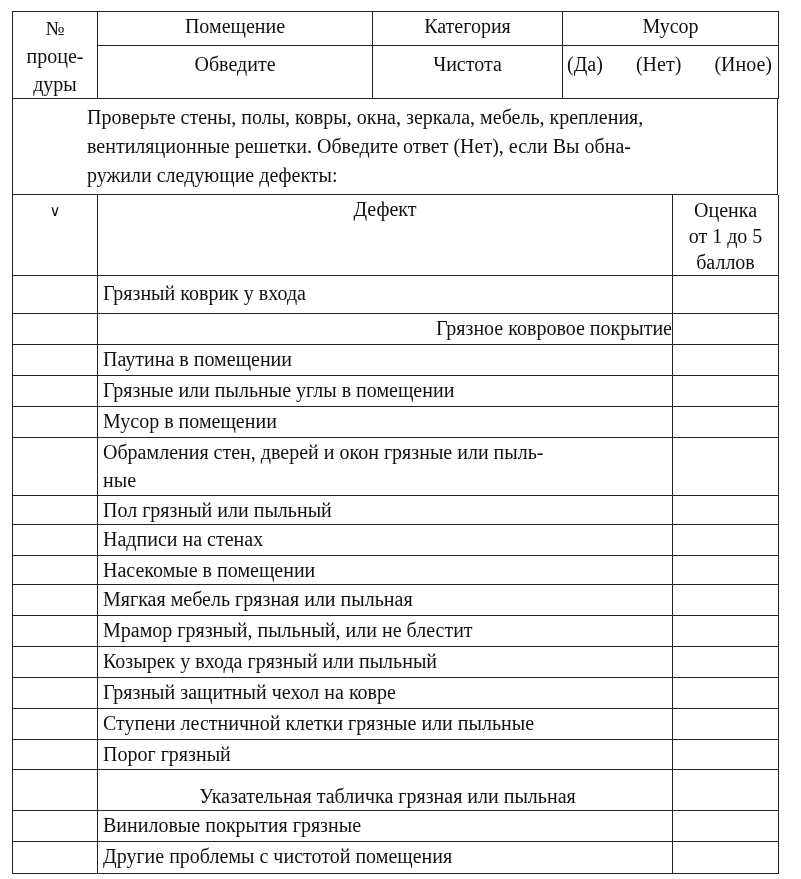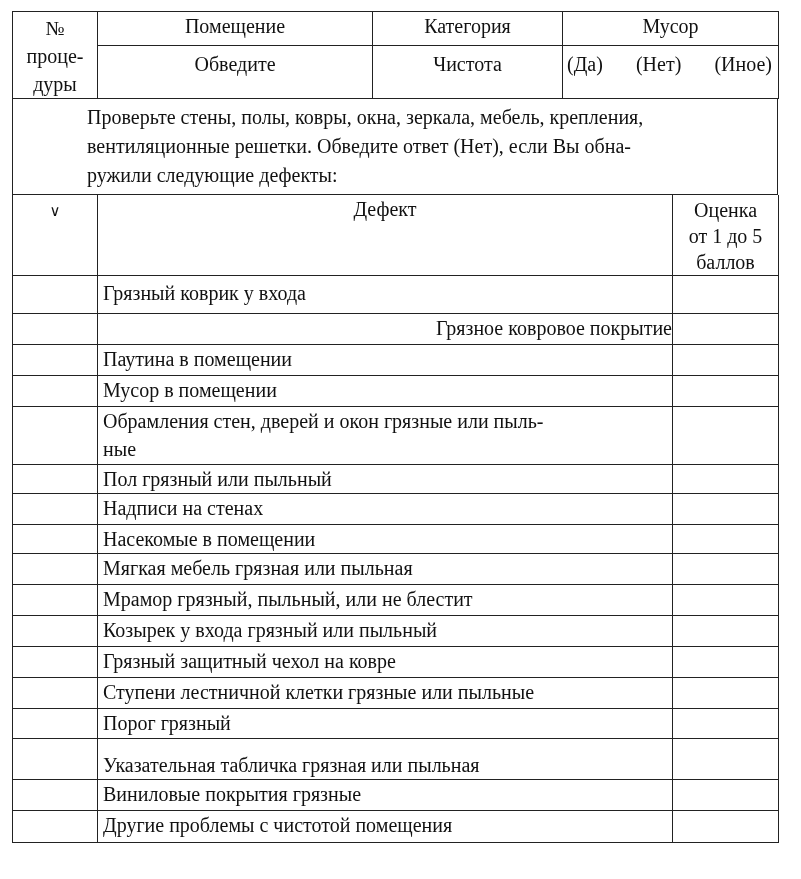--- a/index.html
+++ b/index.html
@@ -101,20 +101,25 @@
           <td style="padding-top: 0px; text-align: right;">Грязное ковровое покрытие</td>
           <td></td>
         </tr>
         <tr class="row">
           <td style="height: 30px;"></td>
           <td style="padding-top: 0px;">Паутина в помещении</td>
           <td></td>
         </tr>
         <tr class="row">
           <td style="height: 30px;"></td>
+          <td style="padding-top: 0px;">Грязные или пыльные углы в помещении</td>
+          <td></td>
+        </tr>
+        <tr class="row">
+          <td style="height: 30px;"></td>
           <td style="padding-top: 0px;">Мусор в помещении</td>
           <td></td>
         </tr>
         <tr class="row">
           <td style="height: 57px;"></td>
           <td style="padding-top: 0px;">
             <div>Обрамления стен, дверей и окон грязные или пыль-</div>
             <div>ные</div>
           </td>
           <td></td>
@@ -159,21 +164,21 @@
           <td style="padding-top: 0px;">Ступени лестничной клетки грязные или пыльные</td>
           <td></td>
         </tr>
         <tr class="row">
           <td style="height: 29px;"></td>
           <td style="padding-top: 0px;">Порог грязный</td>
           <td></td>
         </tr>
         <tr class="row">
           <td style="height: 30px;"></td>
-          <td style="padding-top: 12px;">Указательная табличка грязная или пыльная</td>
+          <td style="padding-top: 12px; text-align: center;">Указательная табличка грязная или пыльная</td>
           <td></td>
         </tr>
         <tr class="row">
           <td style="height: 30px;"></td>
           <td style="padding-top: 0px;">Виниловые покрытия грязные</td>
           <td></td>
         </tr>
         <tr class="row">
           <td style="height: 31px;"></td>
           <td style="padding-top: 0px;">Другие проблемы с чистотой помещения</td>

